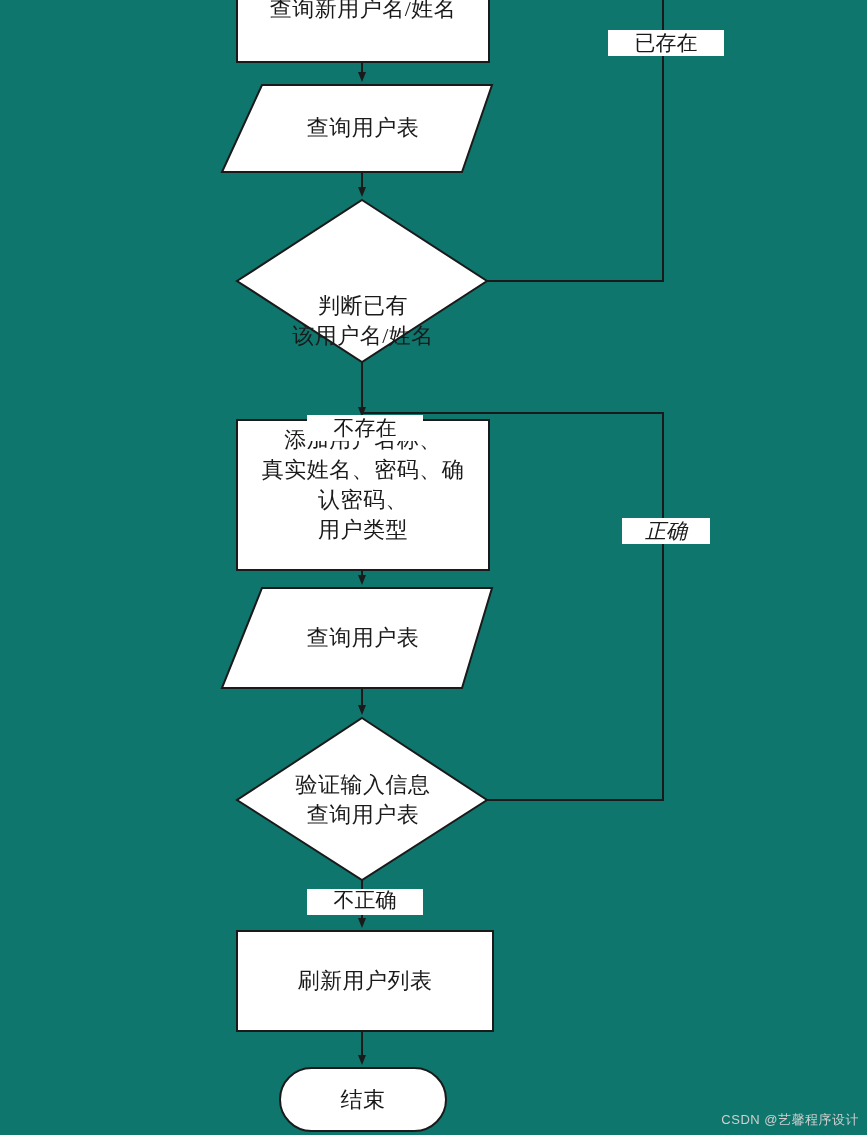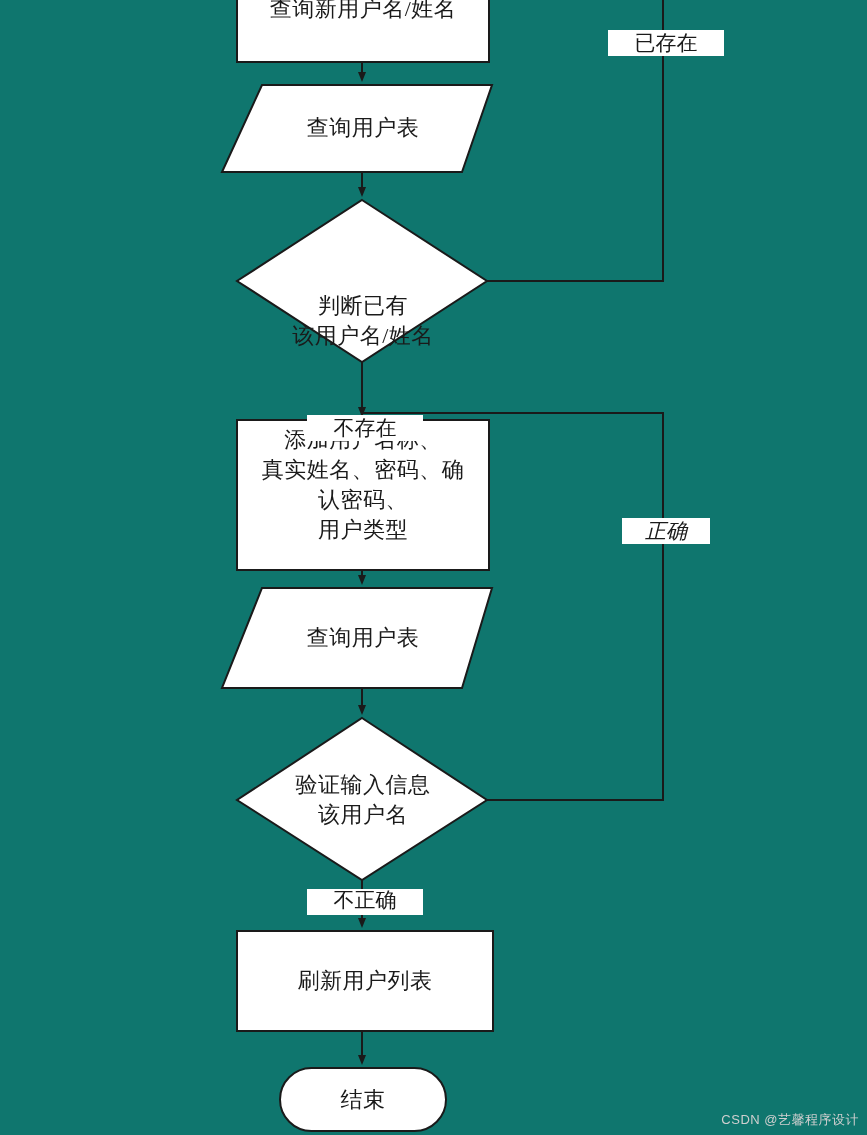--- a/index.html
+++ b/index.html
@@ -120,21 +120,21 @@
 该用户名/姓名</div>
 
   <div class="node-text" style="left:242px; top:425px; width:242px;text-align:center;">添加用户名称、
 真实姓名、密码、确
 认密码、
 用户类型</div>
 
   <div class="node-text" style="left:237px; top:623px; width:252px;">查询用户表</div>
 
   <div class="node-text" style="left:237px; top:770px; width:252px;">验证输入信息
-该用户名</div>
+查询用户表</div>
 
   <div class="node-text" style="left:237px; top:966px; width:256px;">刷新用户列表</div>
 
   <div class="node-text" style="left:280px; top:1085px; width:166px;">结束</div>
 
   <div class="edge-label" style="left:608px; top:30px; width:110px;">已存在</div>
 
   <div class="edge-label" style="left:307px; top:375px; width:110px;margin-top:40px;">不存在</div>
 
   <div class="edge-label" style="left:622px; top:518px; width:82px;font-style:italic;">正确</div>

